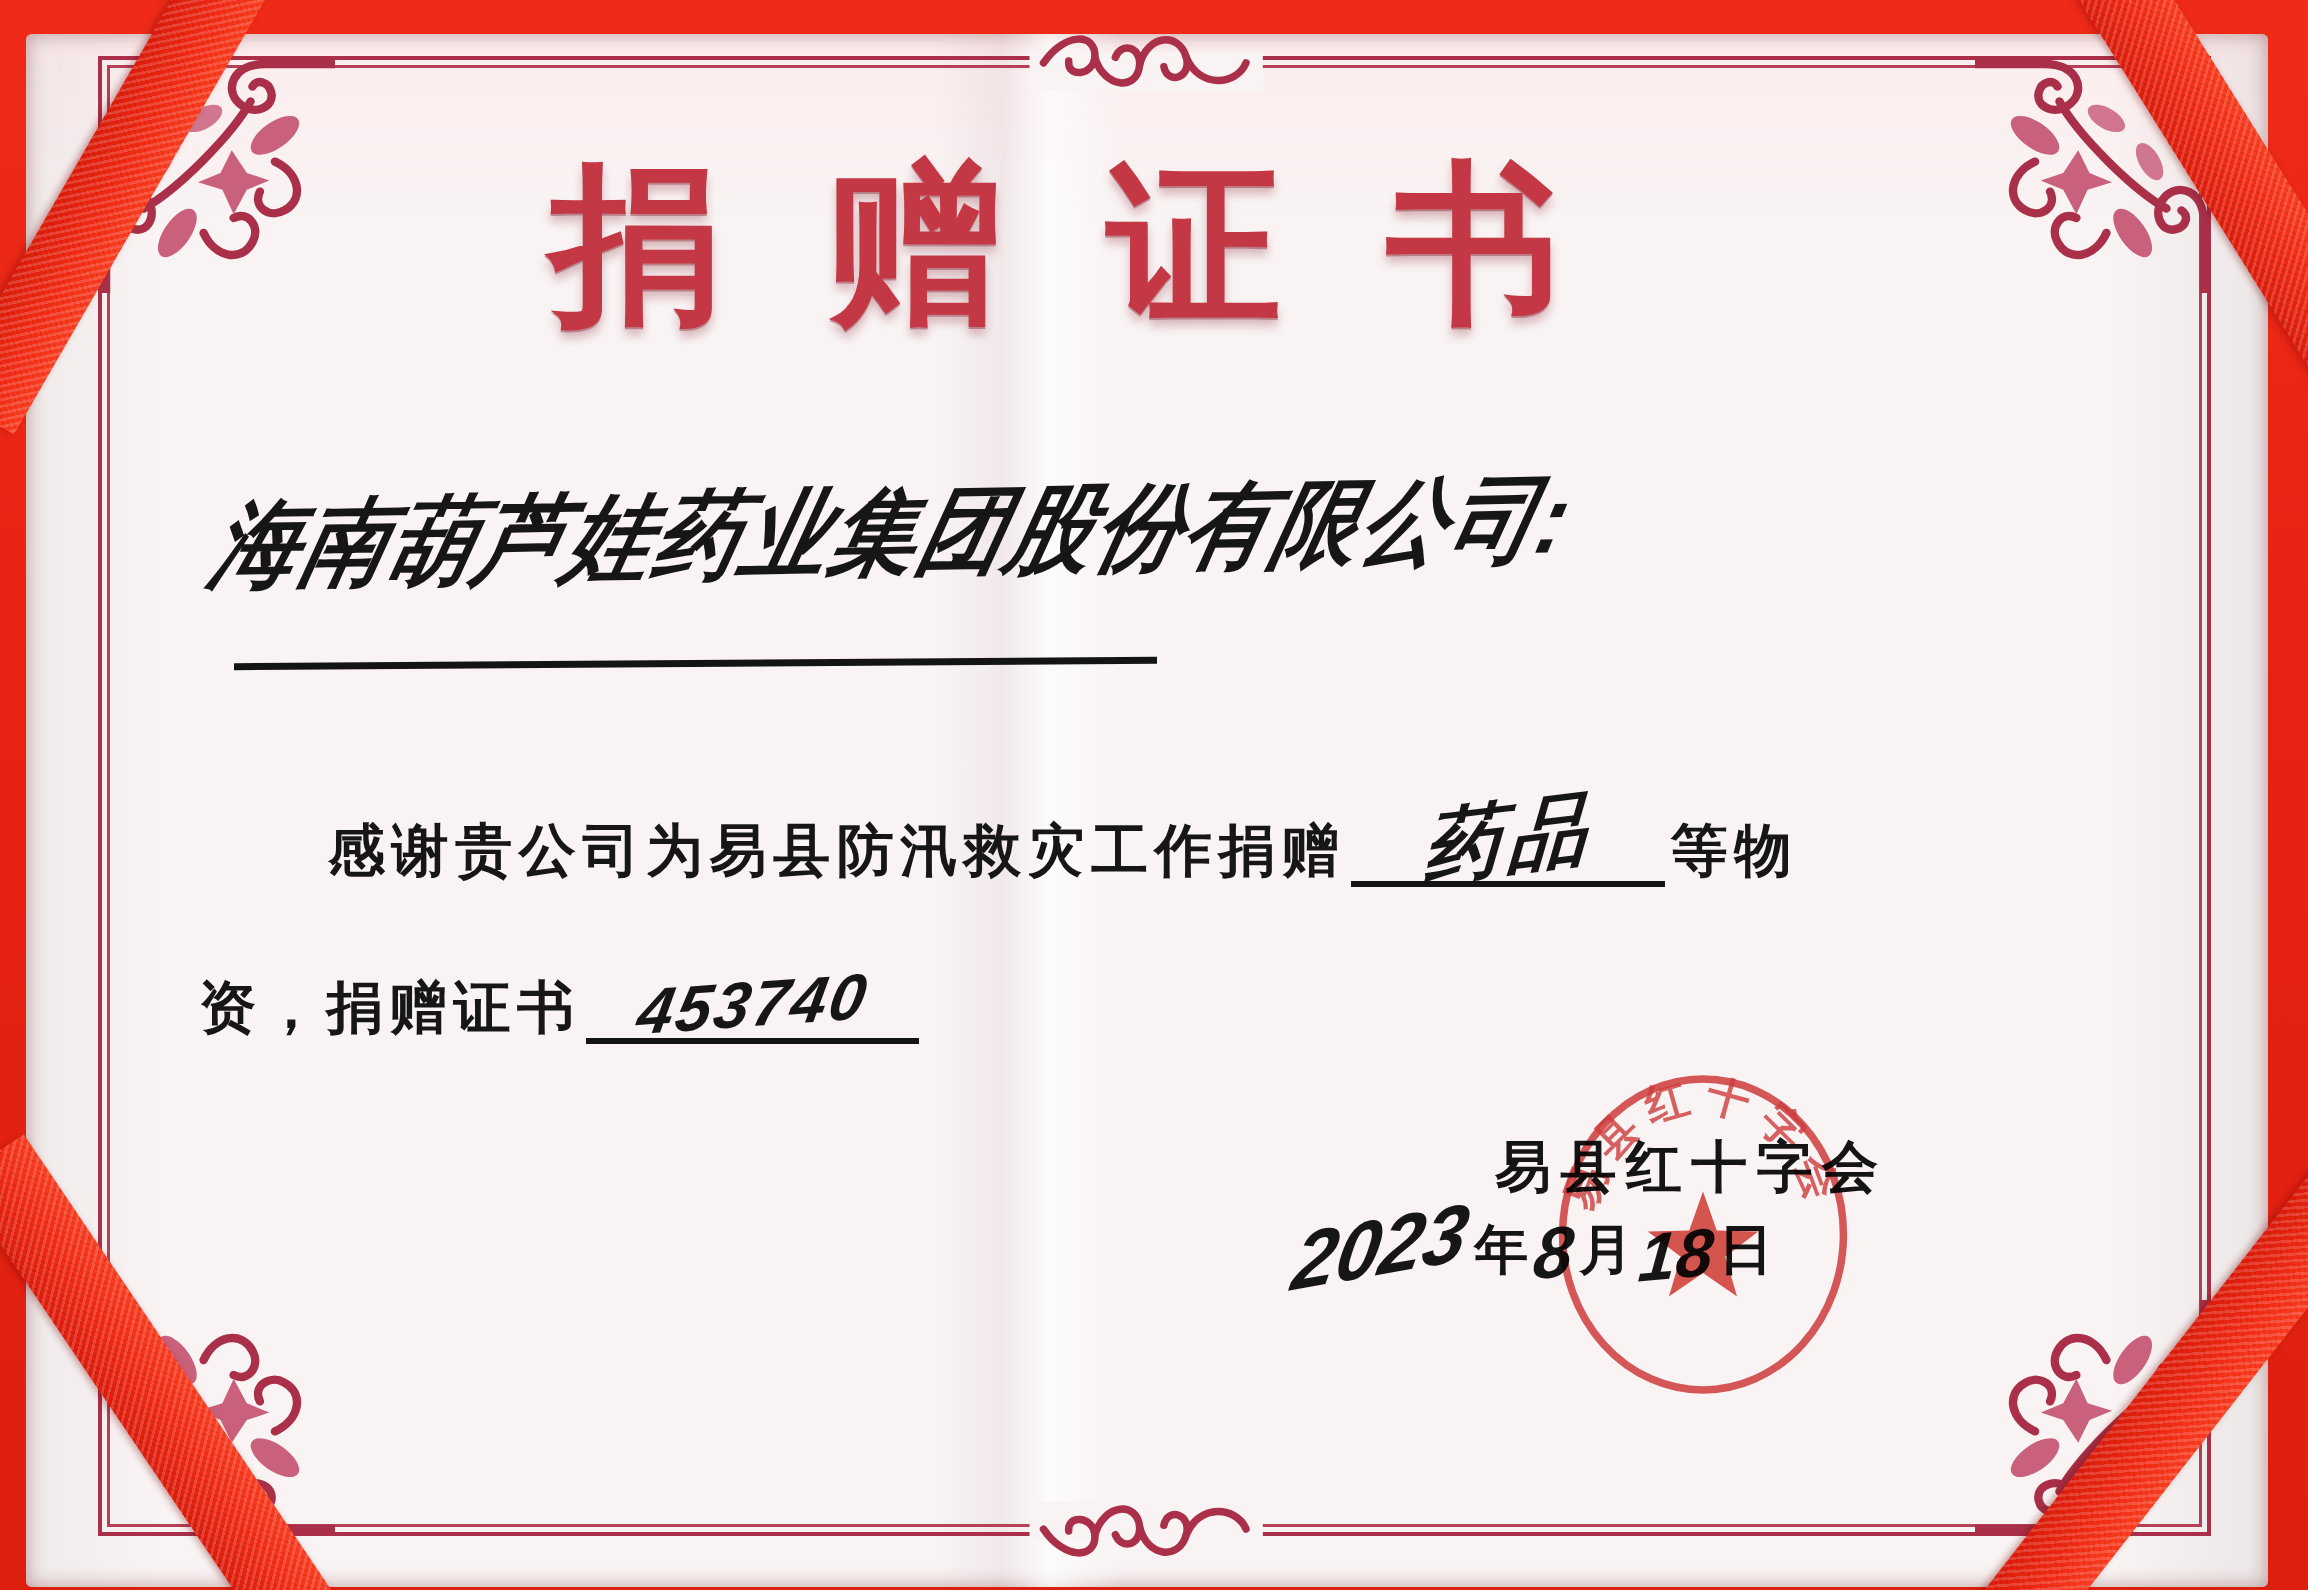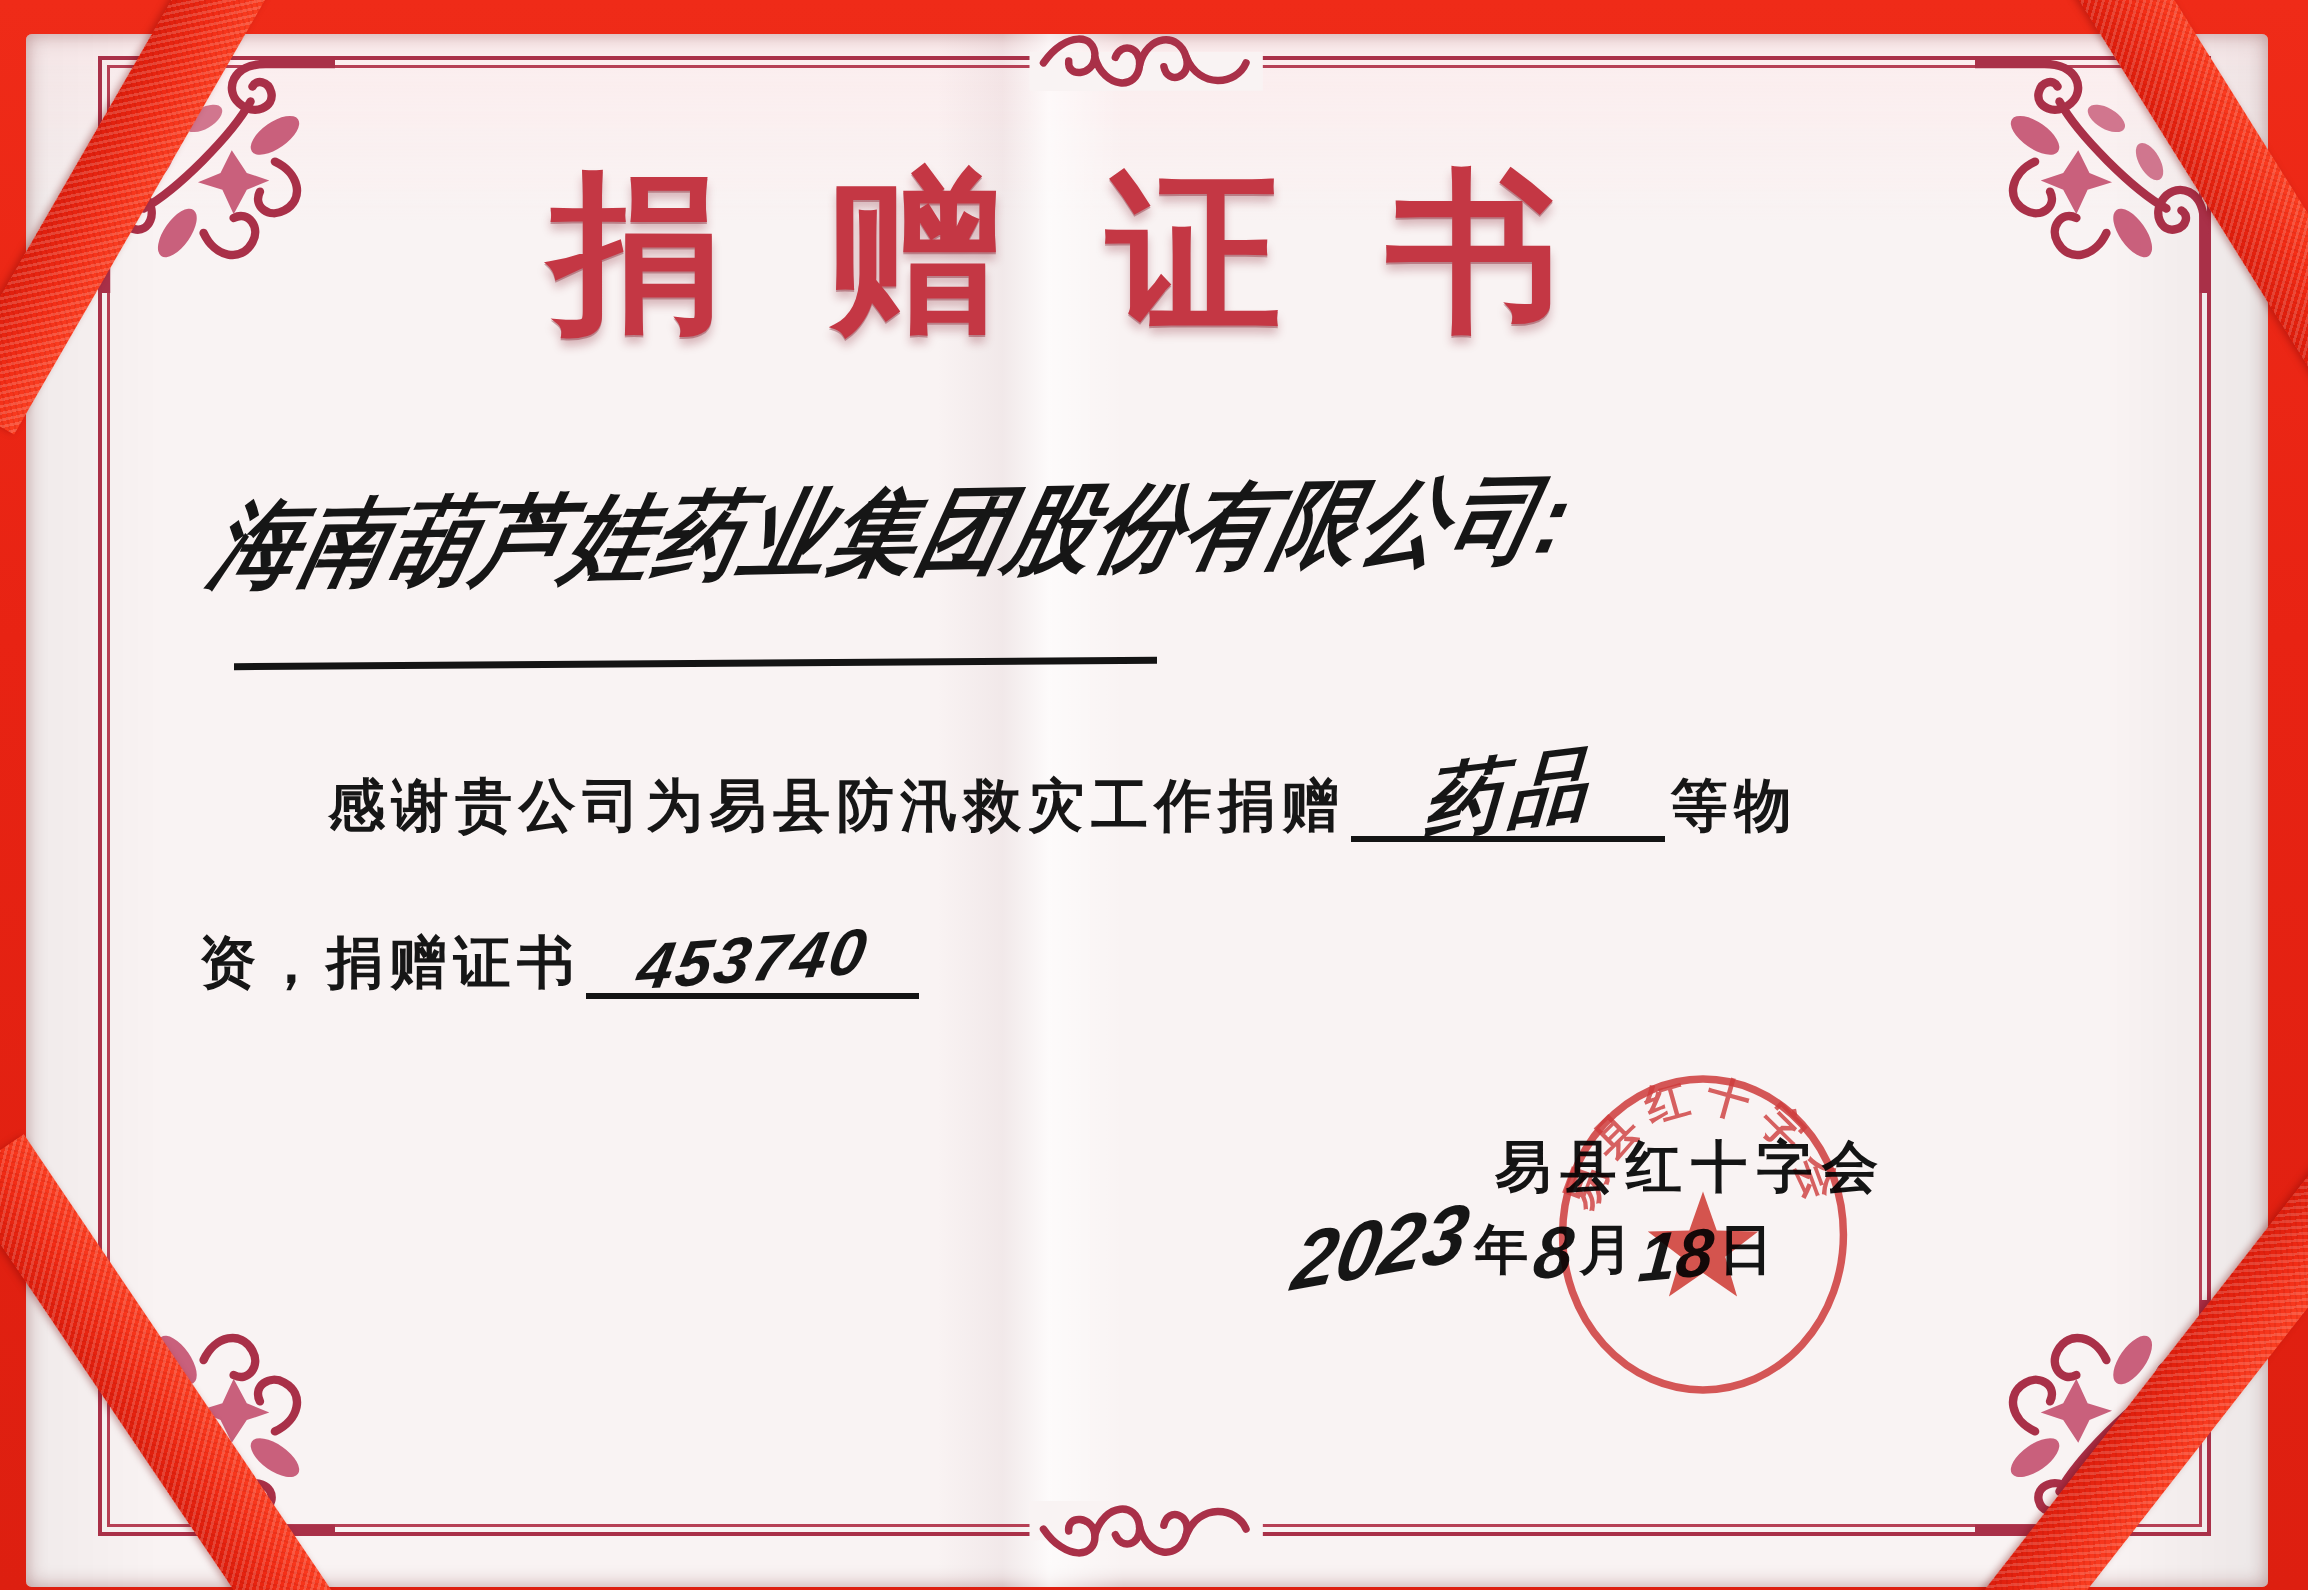--- a/index.html
+++ b/index.html
@@ -30,40 +30,40 @@
   .corner{position:absolute;width:244px;height:244px;}
   .corner.tl{left:-7.5px;top:-7.5px;}
   .corner.tr{right:-7.5px;top:-7.5px;transform:scaleX(-1);}
   .corner.bl{left:-7.5px;bottom:-7.5px;transform:scaleY(-1);}
   .corner.br{right:-7.5px;bottom:-7.5px;transform:scale(-1,-1);}
   .scroll{position:absolute;width:403px;height:84px;left:50%;margin-left:-201px;}
   .scroll.top{top:-36px;}
   .scroll.bottom{bottom:-36px;transform:scaleY(-1);}
   
   .title{
-    position:absolute;left:0;right:95px;top:120px;margin:16px;text-align:center;
+    position:absolute;left:0;right:95px;top:120px;margin:8px;text-align:center;
     font-family:Liberation Serif, serif;font-weight:bold;
     font-size:174px;letter-spacing:105px;color:#c43744;
     text-shadow:0 8.4px 9.4px rgba(130,25,40,.28),0 1.9px 0 rgba(120,10,25,.35);
   }
   
   .hw{color:#161616;font-style:italic;}
   .recipient{
     position:absolute;left:199px;top:495px;width:1405px;
     font-size:86px;letter-spacing:1.9px;white-space:nowrap;
     transform:skewX(-14deg) scaleY(1.12) rotate(-1deg);transform-origin:left bottom;
     font-weight:bold;
   }
   .recipient-underline{
     position:absolute;left:234px;top:660px;width:923px;height:6.6px;background:#141414;
     transform:rotate(-.4deg);
   }
   
   .bodytext{
-    position:absolute;left:199px;top:677px;right:225px;
+    position:absolute;left:199px;top:722px;right:225px;
     color:#161616;font-size:57px;font-weight:700;letter-spacing:6.6px;line-height:1;
   }
   .line{white-space:nowrap;height:157px;display:flex;align-items:flex-end;}
   .line1{padding-left:129px;}
   .blank{
     display:inline-flex;justify-content:center;align-items:flex-end;
     border-bottom:6.6px solid #141414;margin:0 5.6px;position:relative;top:7.5px;
   }
   .blank1{width:314px;height:112px;}
   .blank2{width:333px;height:112px;}

